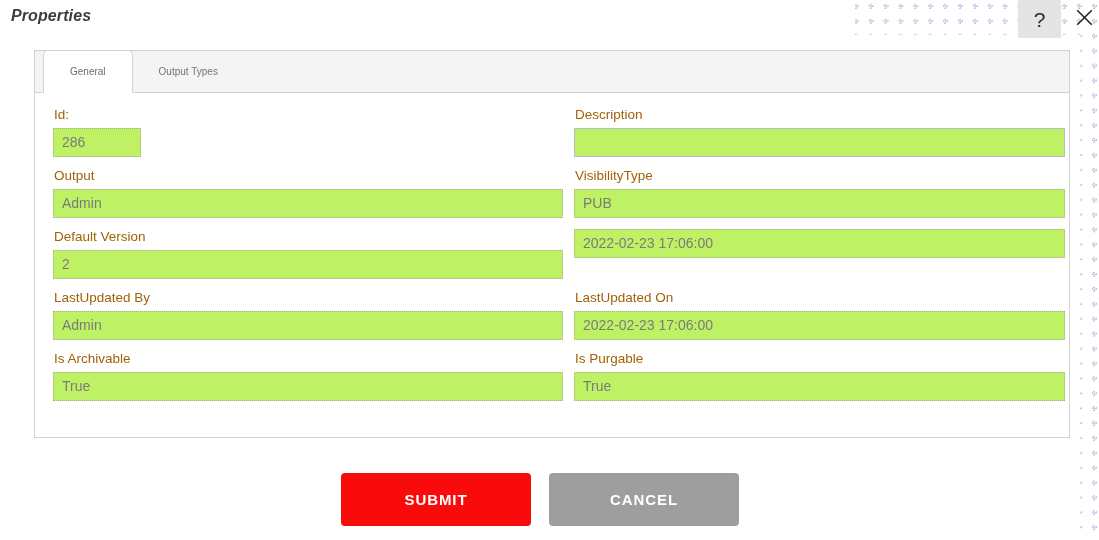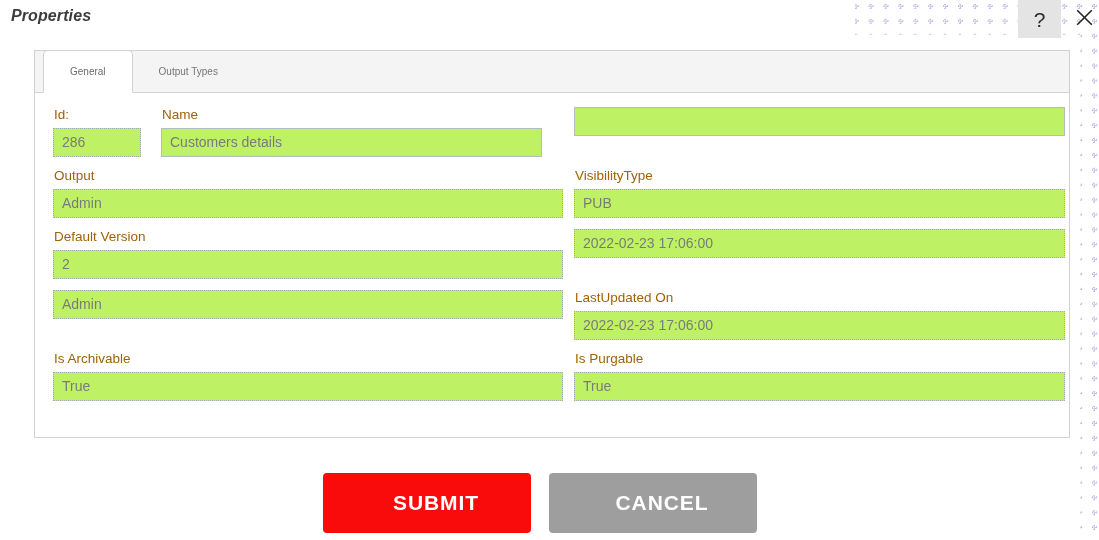--- a/index.html
+++ b/index.html
@@ -203,33 +203,32 @@
     left: 0;
     top: 473px;
     width: 1080px;
     display: flex;
     justify-content: center;
     gap: 18px;
     z-index: 3;
   }
   .btn {
     width: 190px;
-    height: 60px;
+    height: 53px;
     border: none;
     border-radius: 4px;
     font-family: "Liberation Sans", sans-serif;
-    font-size: 21px;
+    font-size: 15px;
     font-weight: bold;
     letter-spacing: 0.9px;
     color: #ffffff;
     cursor: pointer;
     display: flex;
     align-items: center;
     justify-content: center;
-    padding-left: 18px;
   }
   .btn-submit { background: #fa0b0b; }
   .btn-cancel { background: #9e9e9e; }
 </style>
 </head>
 <body>
 
 <div id="page-bg"></div>
 
 <div id="modal">
@@ -267,28 +266,25 @@
 
     <div class="card-body">
 
       <div class="form-row">
         <div class="col-left">
           <div class="pair">
             <div class="id-box field-row">
               <div class="field-label">Id:</div>
               <div class="inp dotted" title="286">286</div>
             </div>
-            <div class="name-box field-row">
-              <div class="field-label">Name</div>
-              <div class="inp solid" title="Customers details">Customers details</div>
-            </div>
-          </div>
-        </div>
-        <div class="col-right">
-          <div class="field-row">
+          </div>
+        </div>
+        <div class="col-right">
+          <div class="field-row">
+            <div class="field-label">Description</div>
             <div class="inp solid"></div>
           </div>
         </div>
       </div>
 
       <div class="form-row">
         <div class="col-left">
           <div class="field-row">
             <div class="field-label">Output</div>
             <div class="inp dotted">Admin</div>
@@ -312,20 +308,21 @@
         <div class="col-right">
           <div class="field-row">
             <div class="inp dotted">2022-02-23 17:06:00</div>
           </div>
         </div>
       </div>
 
       <div class="form-row">
         <div class="col-left">
           <div class="field-row">
+            <div class="field-label">LastUpdated By</div>
             <div class="inp dotted">Admin</div>
           </div>
         </div>
         <div class="col-right">
           <div class="field-row">
             <div class="field-label">LastUpdated On</div>
             <div class="inp dotted">2022-02-23 17:06:00</div>
           </div>
         </div>
       </div>

